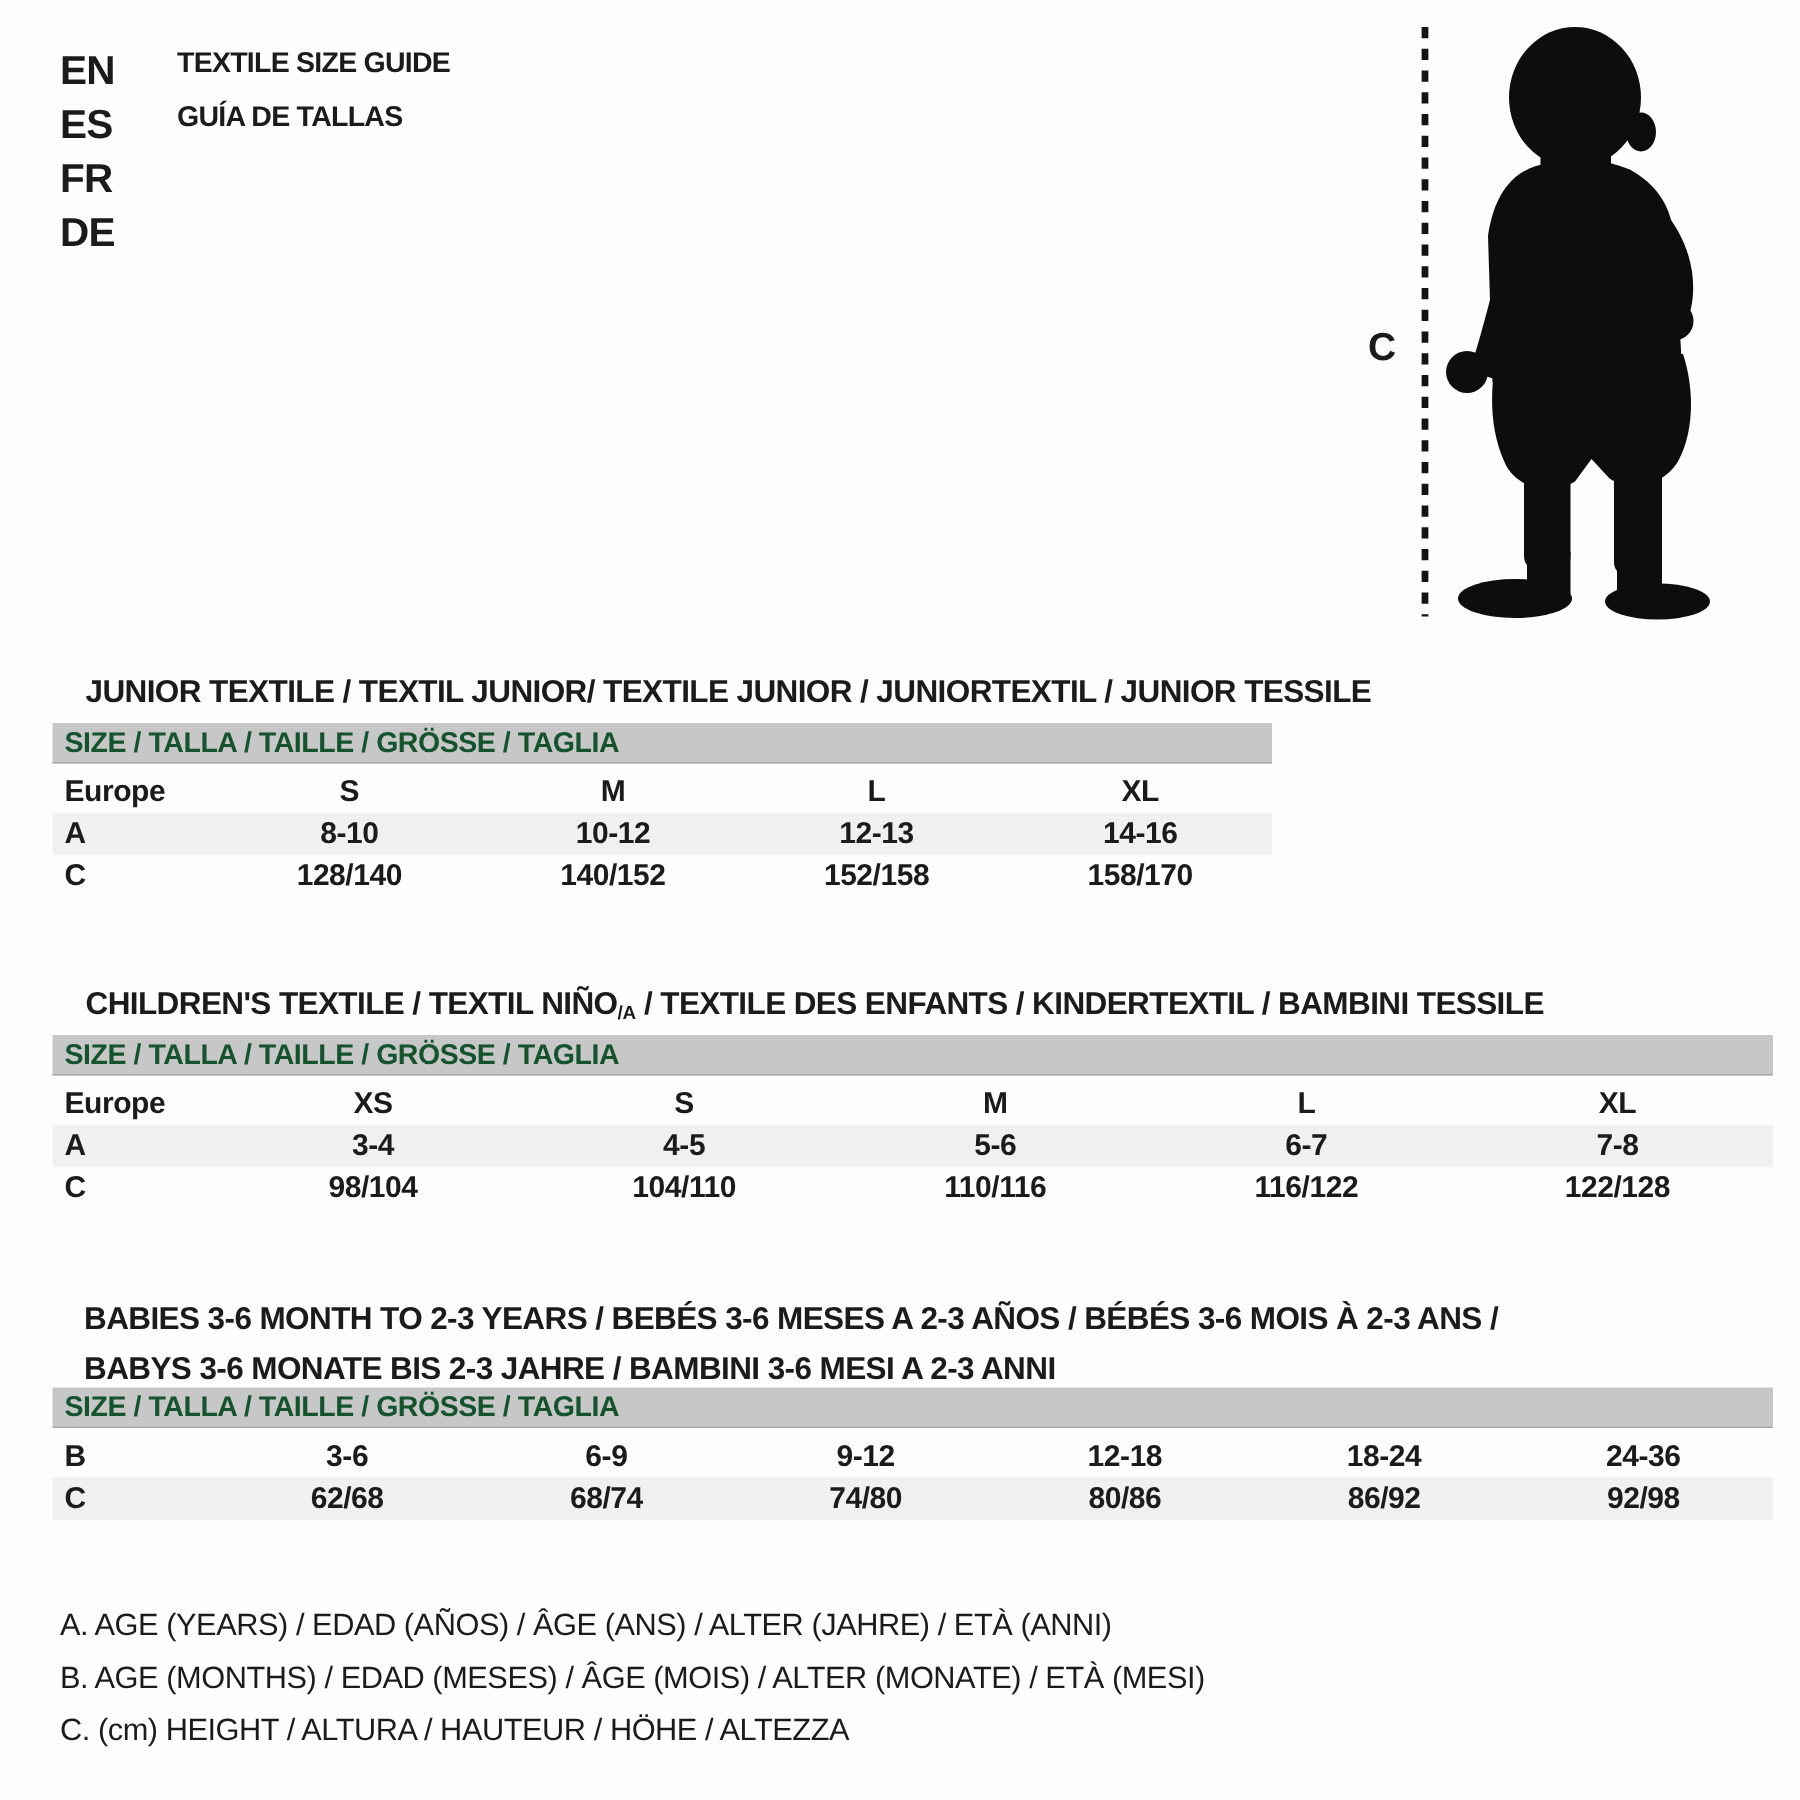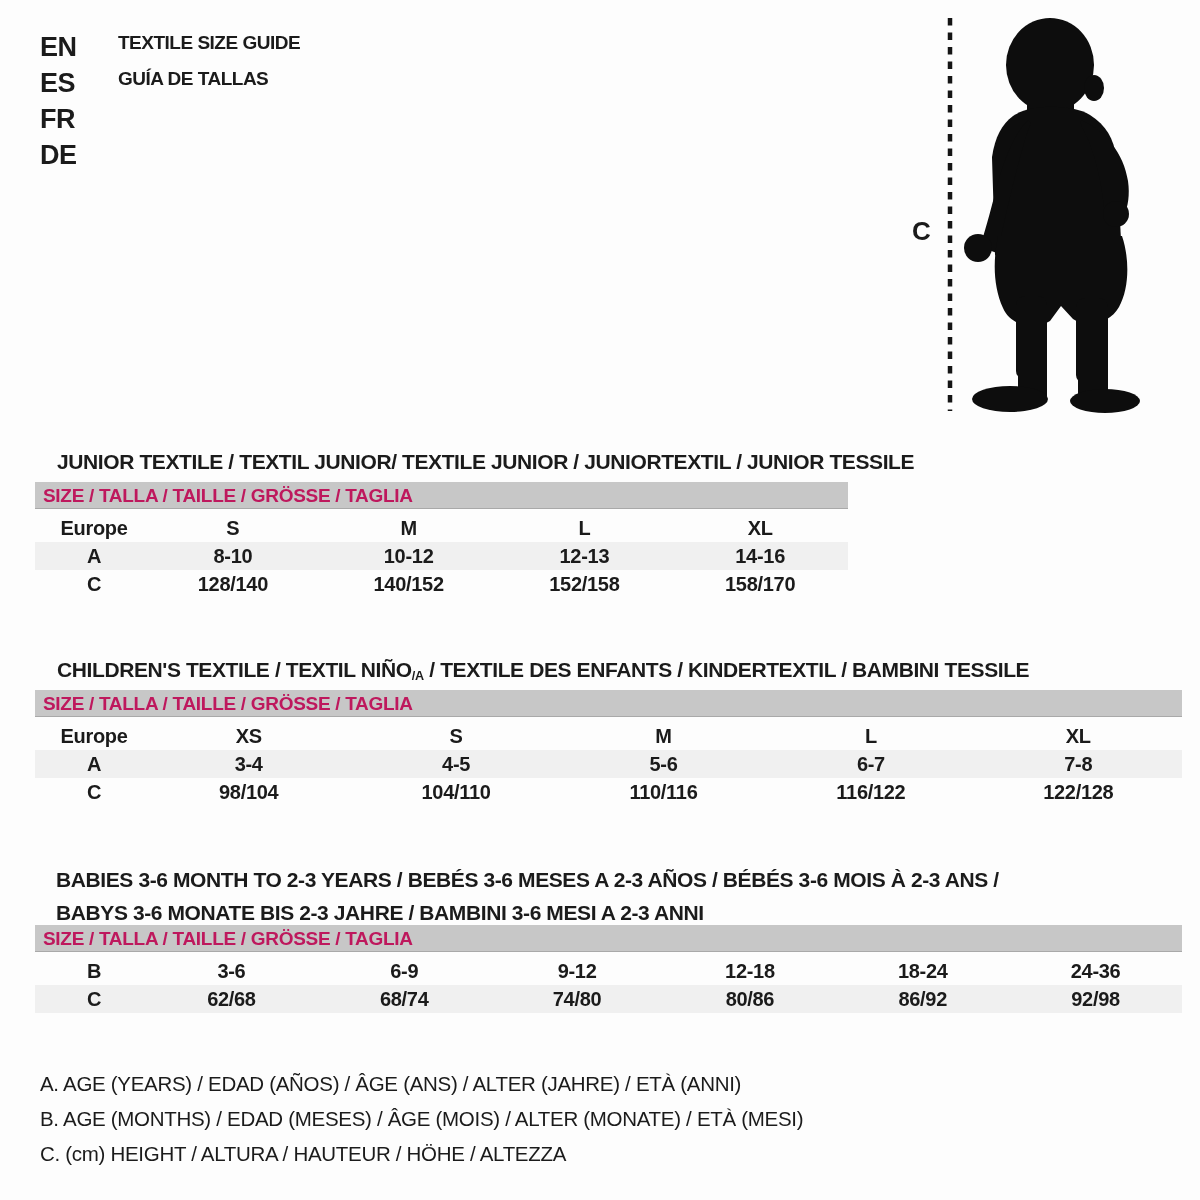--- a/index.html
+++ b/index.html
@@ -21,31 +21,31 @@
   
   .sec-title{position:absolute;left:40px;margin:17px;font-size:21px;font-weight:bold;
              letter-spacing:-0.4px;white-space:nowrap}
   .sub{font-size:0.6em;position:relative;top:3px;letter-spacing:-0.2px}
 
   
   .tbl{position:absolute;left:35px}
   .t1{width:813px;top:482px}
   .t2{width:1147px;top:690px}
   .t3{width:1147px;top:925px}
-  .size-bar{height:27px;line-height:27px;background:#c7c7c7;color:#be185d;
+  .size-bar{height:27px;line-height:27px;background:#c7c7c7;color:#14532d;
             font-weight:bold;font-size:19px;padding-left:8px;letter-spacing:-0.3px;
             border-bottom:1px solid #a9a9a9;box-sizing:border-box}
   .rows{margin-top:5px}
   .row{display:grid;height:28px;line-height:28px;font-weight:bold;font-size:20px}
   .t1 .row{grid-template-columns:110px repeat(4,1fr)}
   .t2 .row{grid-template-columns:110px repeat(5,1fr)}
   .t3 .row{grid-template-columns:110px repeat(6,1fr)}
   .row.stripe{background:#f0f0f0}
   .cell{text-align:center;letter-spacing:-0.3px}
-  .cell.lbl{text-align:center;padding-left:8px}
+  .cell.lbl{text-align:left;padding-left:8px}
 
   
   .babies-title{position:absolute;left:40px;top:847px;margin:16px}
   .babies-title .line{display:block;font-size:21px;font-weight:bold;
                       letter-spacing:-0.4px;line-height:33px;white-space:nowrap}
 
   
   .legend{position:absolute;left:40px;top:1066px}
   .legend-line{font-weight:normal;font-size:20.5px;height:35px;line-height:35px;
                letter-spacing:-0.3px;white-space:nowrap}

